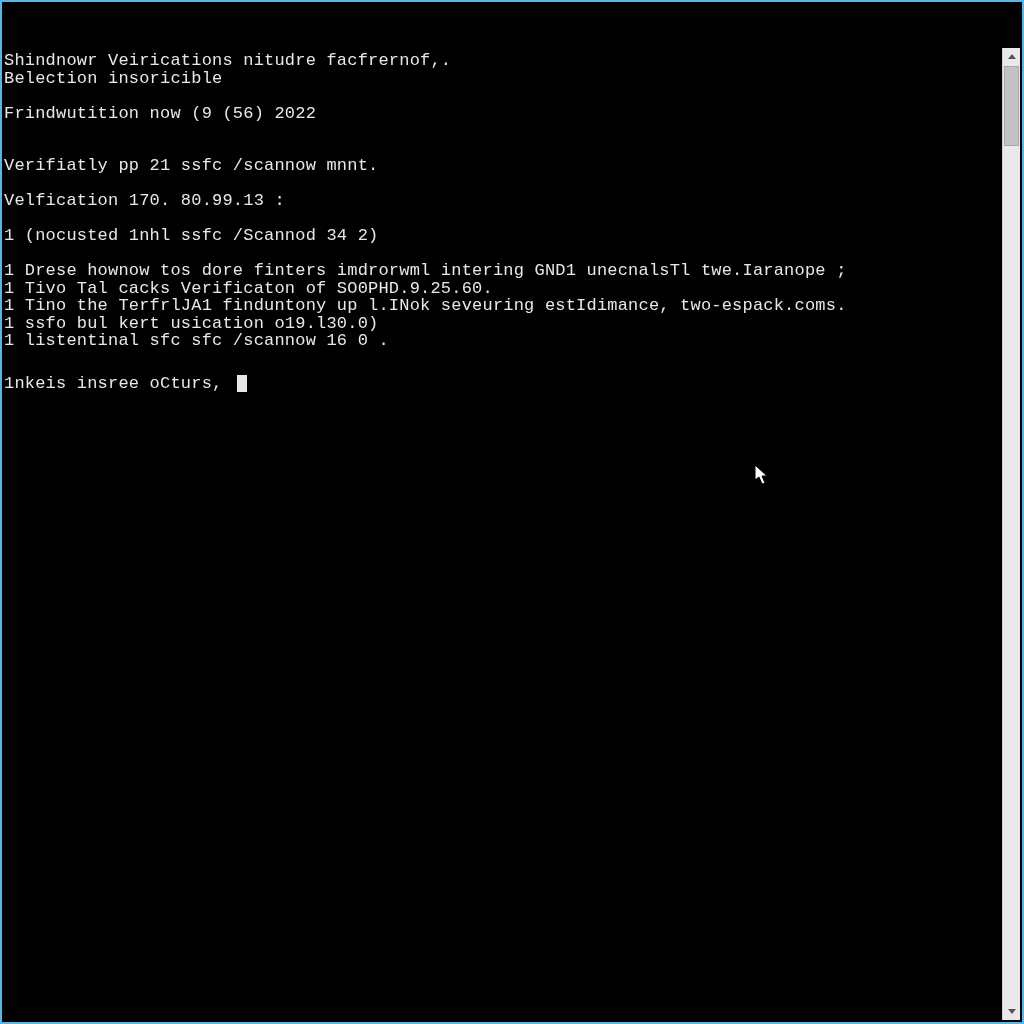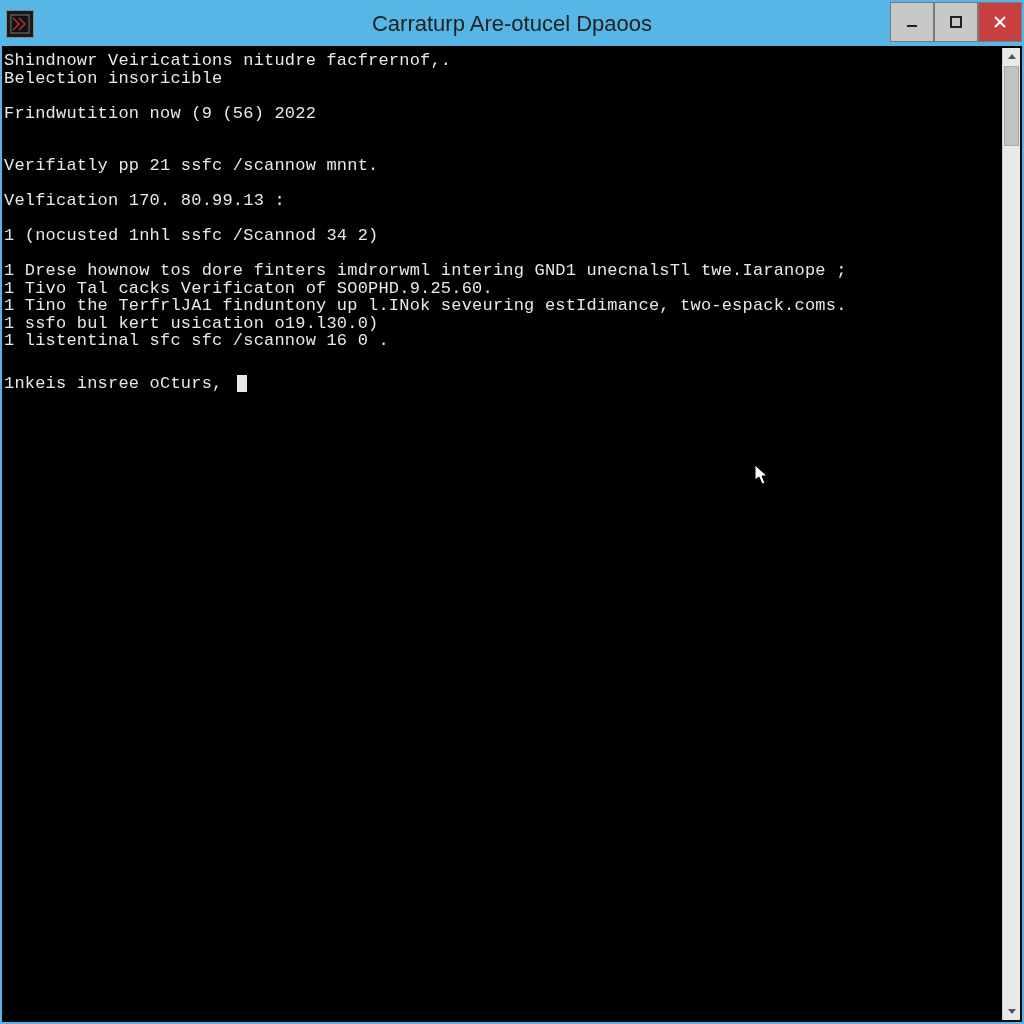--- a/index.html
+++ b/index.html
@@ -137,47 +137,20 @@
     pointer-events: none;
     z-index: 999;
   }
   .mouse-cursor svg { width: 100%; height: 100%; }
 </style>
 </head>
 <body>
 
 <div class="window">
 
-  <div class="titlebar">
-    <div class="titlebar-icon">
-      <svg viewBox="0 0 20 20">
-        <rect x="1" y="1" width="18" height="18" fill="#111" stroke="#777" stroke-width="1"></rect>
-        <path d="M3 4 L9 10 L3 16 M9 4 L15 10 L9 16" stroke="#b03030" stroke-width="1.5" fill="none"></path>
-      </svg>
-    </div>
-    <div class="titlebar-title">Carraturp Are-otucel Dpaoos</div>
-    <div class="window-controls">
-      <div class="win-btn min" title="minimize">
-        <svg viewBox="0 0 14 14">
-            <line x1="2" y1="11" x2="12" y2="11" stroke-width="2"></line>
-          </svg>
-      </div>
-      <div class="win-btn max" title="maximize">
-        <svg viewBox="0 0 14 14">
-            <rect x="2" y="2" width="10" height="10" stroke-width="2"></rect>
-          </svg>
-      </div>
-      <div class="win-btn close" title="close">
-        <svg viewBox="0 0 14 14">
-            <line x1="2" y1="2" x2="12" y2="12" stroke-width="2"></line>
-            <line x1="12" y1="2" x2="2" y2="12" stroke-width="2"></line>
-          </svg>
-      </div>
-    </div>
-  </div>
 
   <div class="client-area">
     <div class="terminal" id="terminal"><div class="line">Shindnowr Veirications nitudre facfrernof,.</div><div class="line">Belection insoricible</div><div class="line">&nbsp;</div><div class="line">Frindwutition now (9 (56) 2022</div><div class="line">&nbsp;</div><div class="line">&nbsp;</div><div class="line">Verifiatly pp 21 ssfc /scannow mnnt.</div><div class="line">&nbsp;</div><div class="line">Velfication 170. 80.99.13 :</div><div class="line">&nbsp;</div><div class="line">1 (nocusted 1nhl ssfc /Scannod 34 2)</div><div class="line">&nbsp;</div><div class="line">1 Drese hownow tos dore finters imdrorwml intering GND1 unecnalsTl twe.Iaranope ;</div><div class="line">1 Tivo Tal cacks Verificaton of SO0PHD.9.25.60.</div><div class="line">1 Tino the TerfrlJA1 finduntony up l.INok seveuring estIdimance, two-espack.coms.</div><div class="line">1 ssfo bul kert usication o19.l30.0)</div><div class="line">1 listentinal sfc sfc /scannow 16 0 .</div><div class="line">&nbsp;</div><div class="line prompt-line"><span class="prompt-text">1nkeis insree oCturs, </span><span class="cursor"></span></div></div>
     <div class="scrollbar">
       <div class="scroll-arrow up">
         <svg viewBox="0 0 10 10">
             <path d="M1 7 L5 2 L9 7 Z"></path>
           </svg>
       </div>
       <div class="scroll-thumb"></div>

